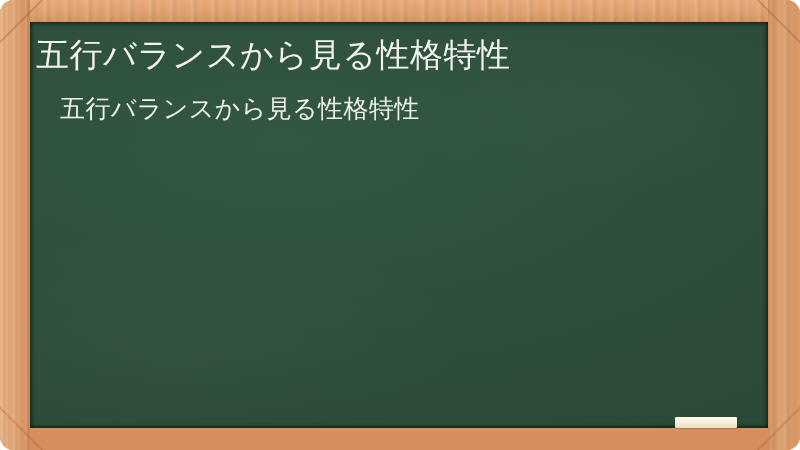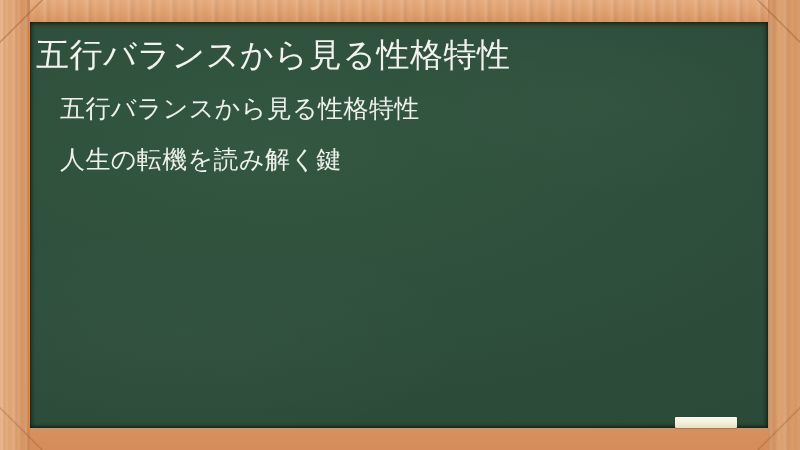--- a/index.html
+++ b/index.html
@@ -12,20 +12,21 @@
     font-family: "DejaVu Sans", "Liberation Sans", sans-serif;
   }
 
   
   .slide {
     position: relative;
     width: 800px;
     height: 450px;
     overflow: hidden;
     box-sizing: border-box;
+    border-radius: 14px;
   }
 
   
   .frame {
     position: absolute;
     inset: 0;
     background:
       
       repeating-linear-gradient(
         90deg,
@@ -196,21 +197,20 @@
   <div class="mitre mitre-bl"></div>
   <div class="mitre mitre-br"></div>
 
   <div class="board">
     <div class="board-inner">
 
       <h1 class="board-title">五行バランスから見る性格特性</h1>
 
       <ul class="board-list">
         <li>五行バランスから見る性格特性</li>
-        <li>人生の転機を読み解く鍵</li>
       </ul>
 
     </div>
   </div>
 
   <div class="chalk"></div>
 
 </div>
 
 </body></html>

